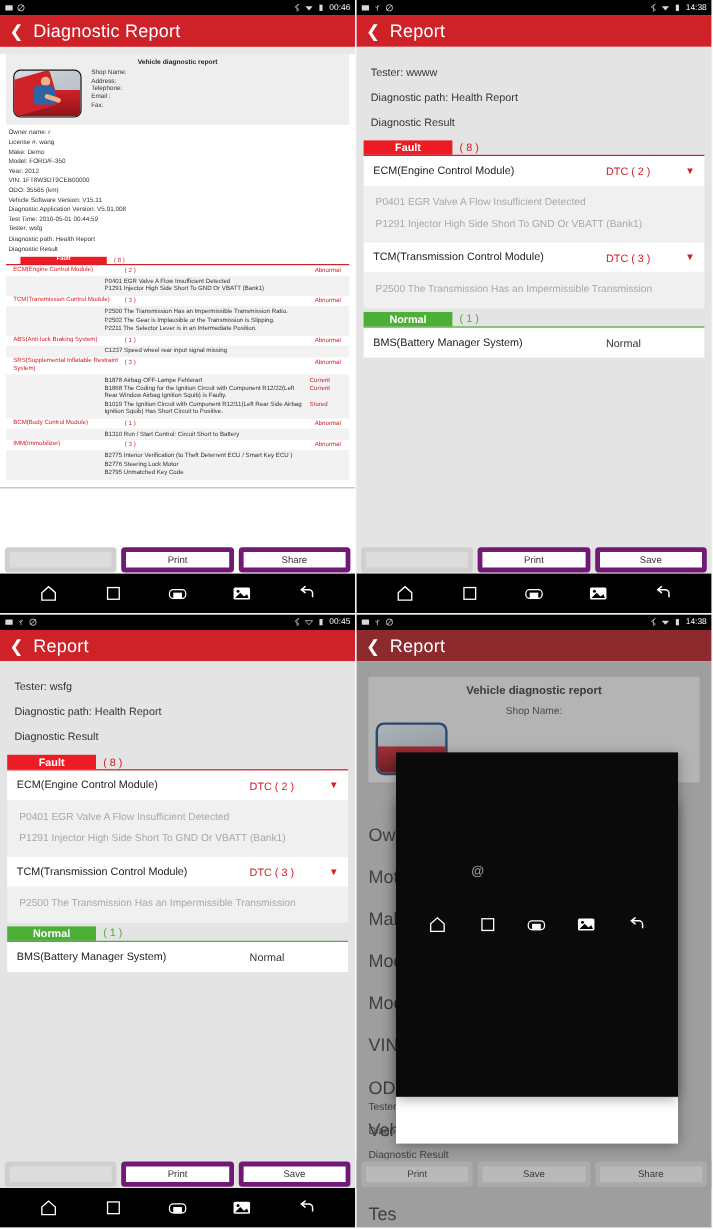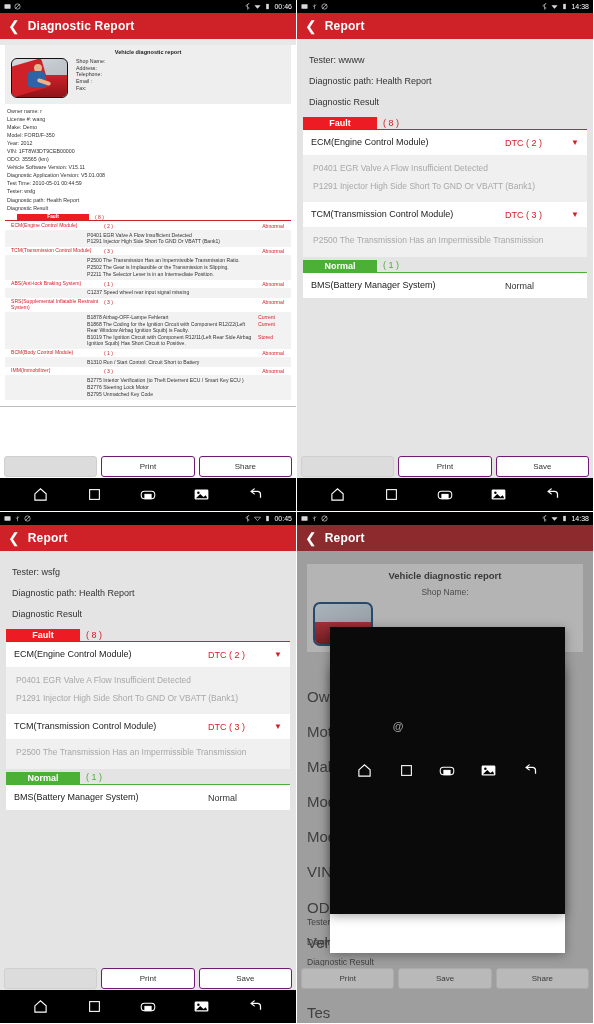--- a/index.html
+++ b/index.html
@@ -15,21 +15,21 @@
     padding:0 4px; color:#fff; font-size:7px; }
   .sb-left { display:flex; gap:3px; align-items:center; }
   .sb-right { margin-left:auto; display:flex; gap:3px; align-items:center; font-size:7px;}
   .sb-icon { width:7px; height:7px; display:inline-block; opacity:.85; }
 
   
   .appbar { height:26px; background:#cf2128; display:flex; align-items:center;
     padding:0 8px; color:#fff; }
   .appbar.dim { background:#8c2a2d; }
   .back { font-size:14px; line-height:1; margin-right:8px; font-weight:300; }
-  .appbar-title { font-size:12px; font-weight:bold; letter-spacing:.2px; }
+  .appbar-title { font-size:15px; font-weight:normal; letter-spacing:.2px; }
 
   
   .p1-body { background:#fff; height:473px; position:relative; }
   .rep-head { background:#eeeeee; margin:6px 5px 0 5px; padding:4px 6px 6px 6px; }
   .rep-title { text-align:center; font-size:5.6px; font-weight:bold; color:#222;
      margin-bottom:3px; }
   .rep-head-row { display:flex; gap:8px; }
   .thumb { width:57px; height:40px; border:1.5px solid #111; border-radius:6px;
      background:linear-gradient(160deg,#d8dce0 0%,#c0c6cc 40%,#b3b9c0 100%);
      position:relative; overflow:hidden; flex:none; }
@@ -66,21 +66,21 @@
   .dtc-block { background:#f2f2f2; padding:1.5px 5px 2px 82px; }
   .dtc-line { display:flex; font-size:5.1px; line-height:1.22; color:#333;
      padding:.4px 0; }
   .dtc-line .txt { flex:1; padding-right:6px; }
   .dtc-line .st { width:28px; color:#cf2128; text-align:left; flex:none;}
   .p1-divider { height:1px; background:#bbb; margin:6px 0 0 0; }
 
   
   .btnrow { position:absolute; left:0; right:0; bottom:33px; height:24px;
      display:flex; align-items:center; gap:4px; padding:0 4px; }
-  .btn { flex:1; height:21px; border:1px solid #701a75; border-radius:3px;
+  .btn { flex:1; height:21px; border:4px solid #701a75; border-radius:3px;
      background:#fff; display:flex; align-items:center; justify-content:center;
      font-size:8px; color:#333; }
   .btn.ghost { background:#dcdcdc; border-color:#cfcfcf; color:#dcdcdc; }
   .btn.grey { background:#b9b9b9; border-color:#ababab; color:#3a3a3a; }
 
   
   .navbar { position:absolute; left:0; right:0; bottom:0; height:33px;
      background:#000; display:flex; align-items:center;
      justify-content:space-around; padding:0 14px; }
   .navbar.sheet { background:#0a0a0a; }

